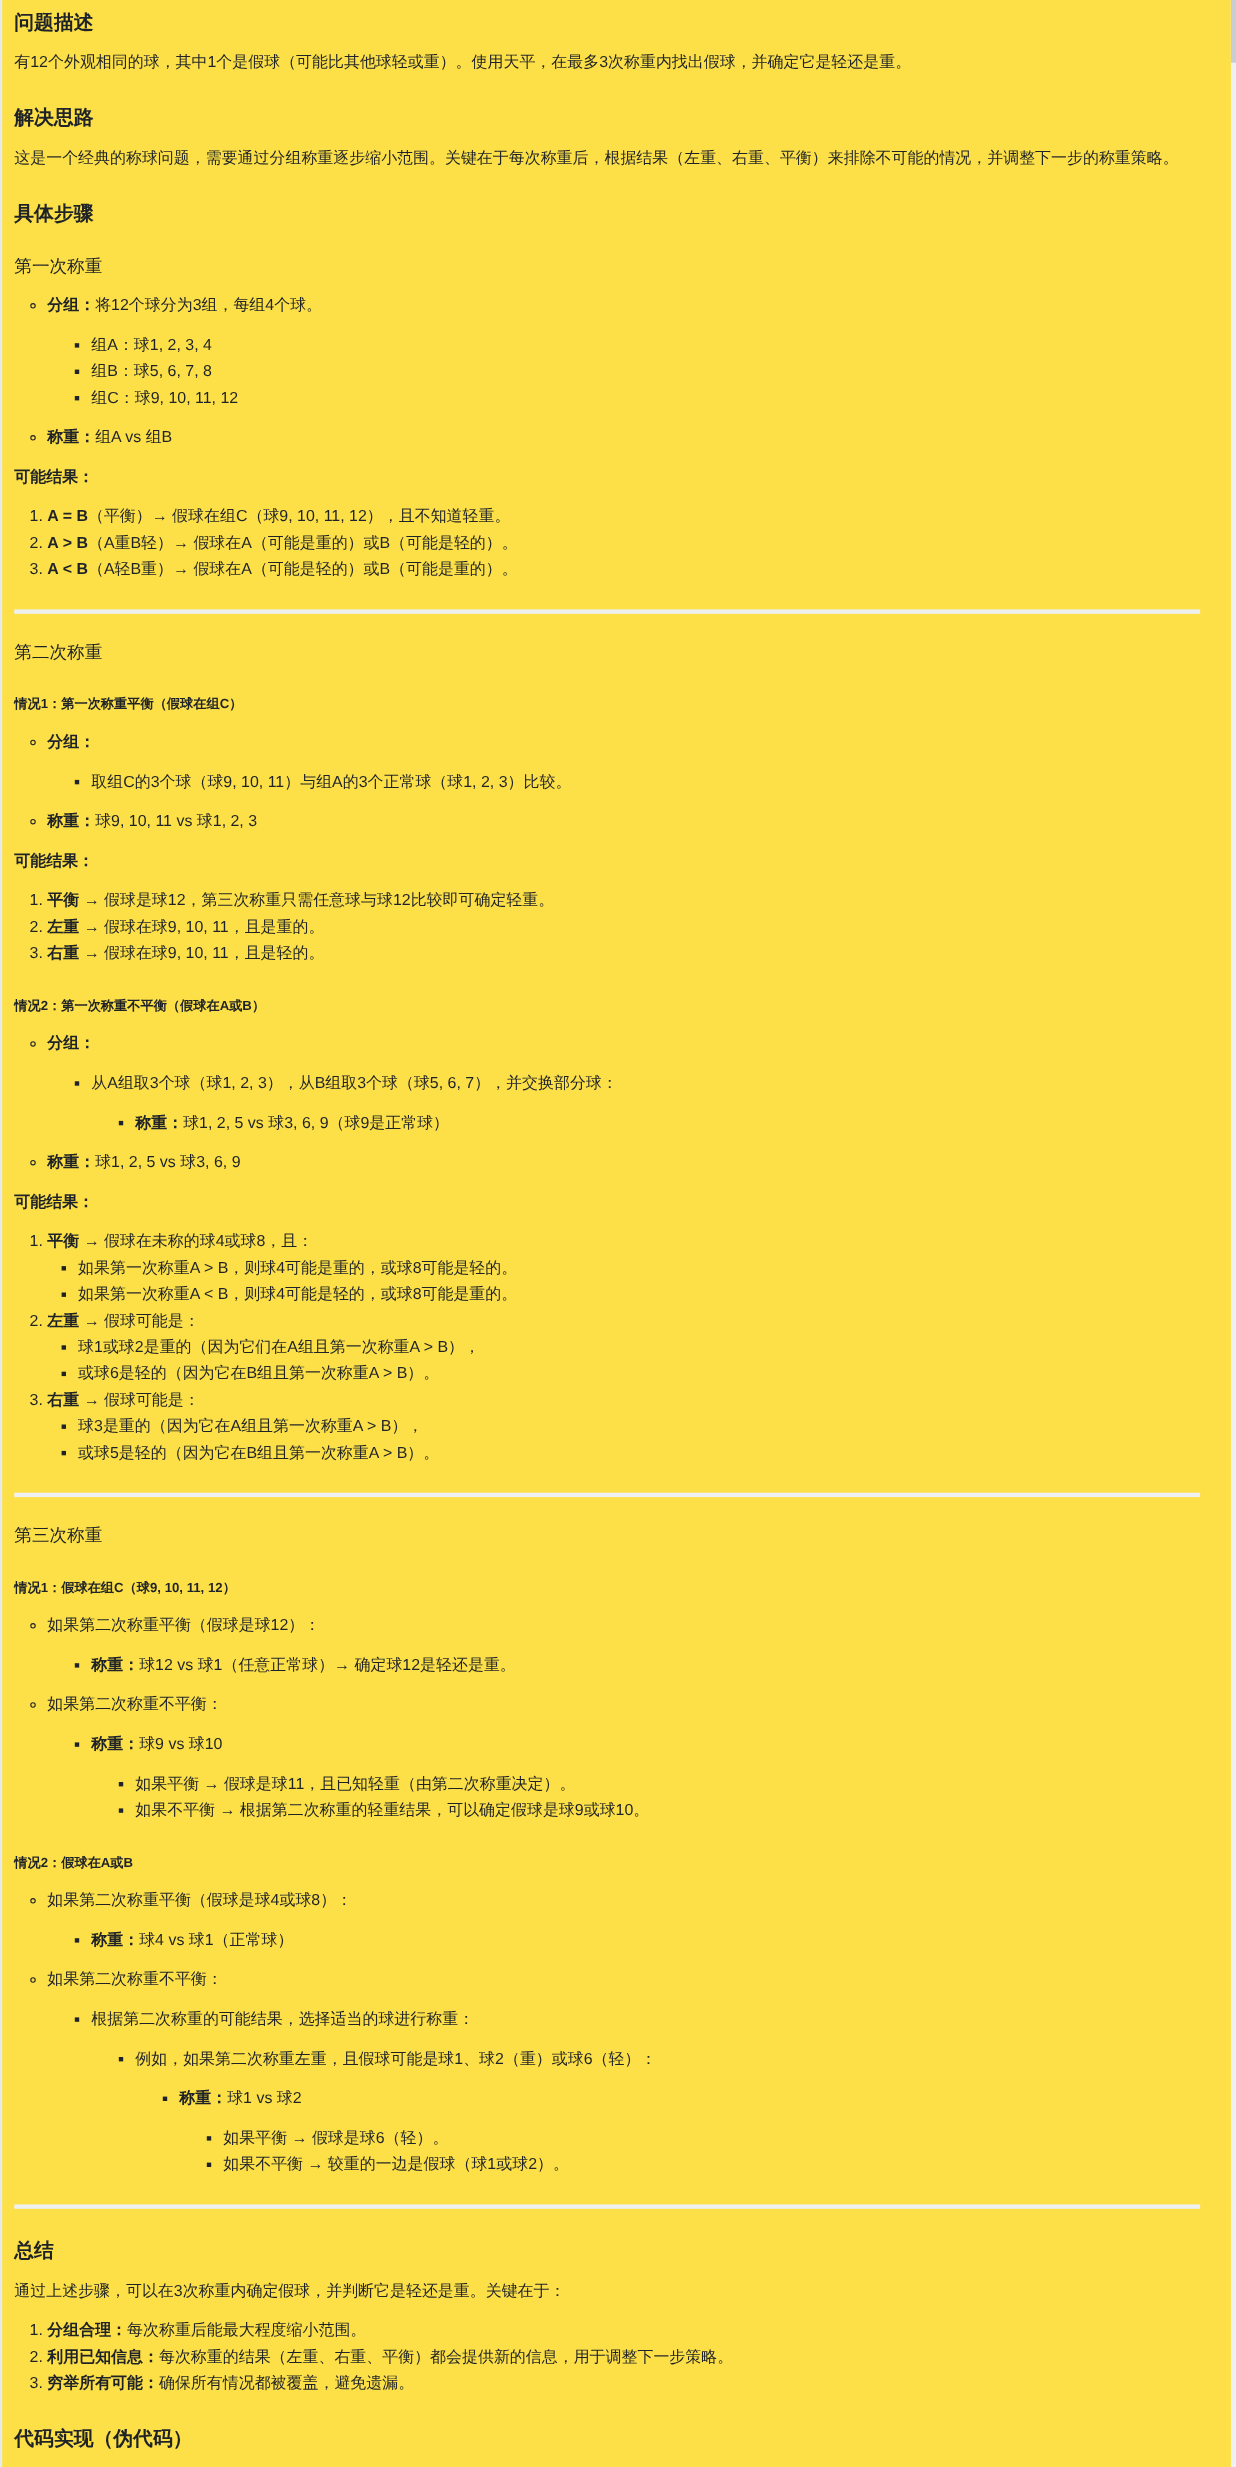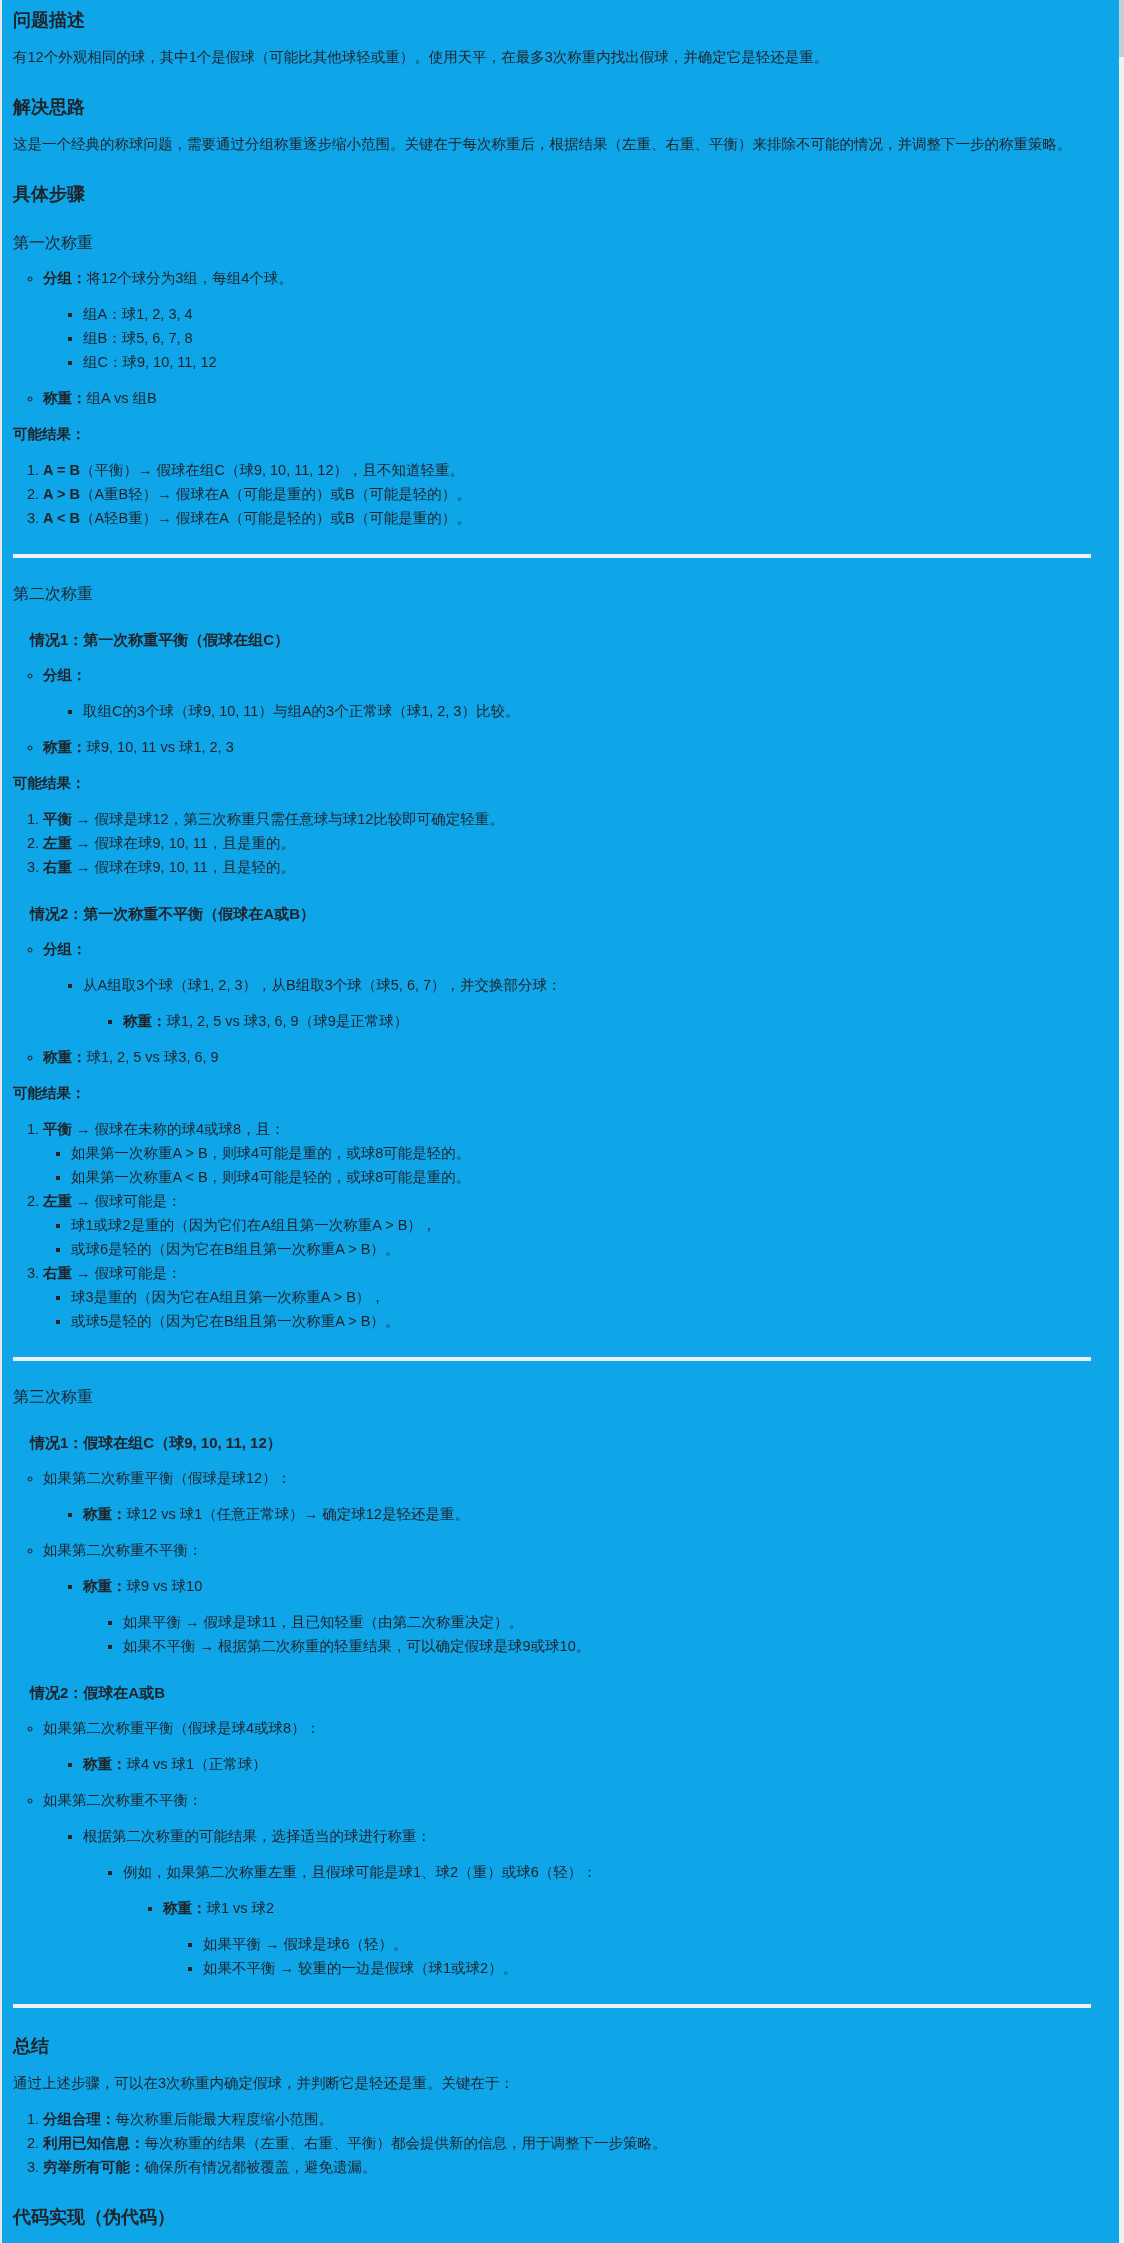--- a/index.html
+++ b/index.html
@@ -1,25 +1,25 @@
 <!DOCTYPE html>
 <html><head>
 <meta charset="utf-8">
 <style>
   html,body{margin:0;padding:0;background:#fff;}
-  .page{position:relative;width:1124px;height:2243px;overflow:hidden;background:#0ea5e9;
+  .page{position:relative;width:1124px;height:2243px;overflow:hidden;background:#fde047;
         font-family:"Liberation Sans",sans-serif;color:#1f2328;}
   .left-border{position:absolute;left:0;top:0;width:2px;height:2243px;background:#e7e9eb;}
   .scroll-track{position:absolute;right:0;top:0;width:5px;height:2243px;background:#eef0f2;}
   .scroll-thumb{position:absolute;right:0;top:0;width:5px;height:57px;background:#c9ccd2;}
   .md{position:absolute;left:2px;top:0;width:1100px;padding:8px 11px 0 11px;box-sizing:border-box;
       font-size:14.5px;line-height:24px;}
   .md h3{font-size:18px;line-height:25px;font-weight:bold;margin:26px 0 12px;}
   .md h4{font-size:16px;line-height:23px;font-weight:normal;margin:24px 0 12px;}
-  .md h5{font-size:15px;line-height:22px;font-weight:bold;margin:24px 17px 12px;}
+  .md h5{font-size:12px;line-height:22px;font-weight:bold;margin:24px 0 12px;}
   .md p{margin:12px 0;}
   .md ul,.md ol{margin:12px 0;padding-left:30px;}
   .md ul{list-style-type:circle;}
   .md ul ul{list-style-type:square;margin:12px;padding-left:28px;}
   .md ul ul ul{list-style-type:square;}
   .md ol{list-style-type:decimal;}
   .md ol ul{list-style-type:square;margin:0;padding-left:28px;}
   .md li{margin:0;}
   .md hr{border:none;height:4px;background:#eef0f2;margin:24px 0;}
   [data-name="blocks-mount"] > h3:first-child{margin-top:0;}

